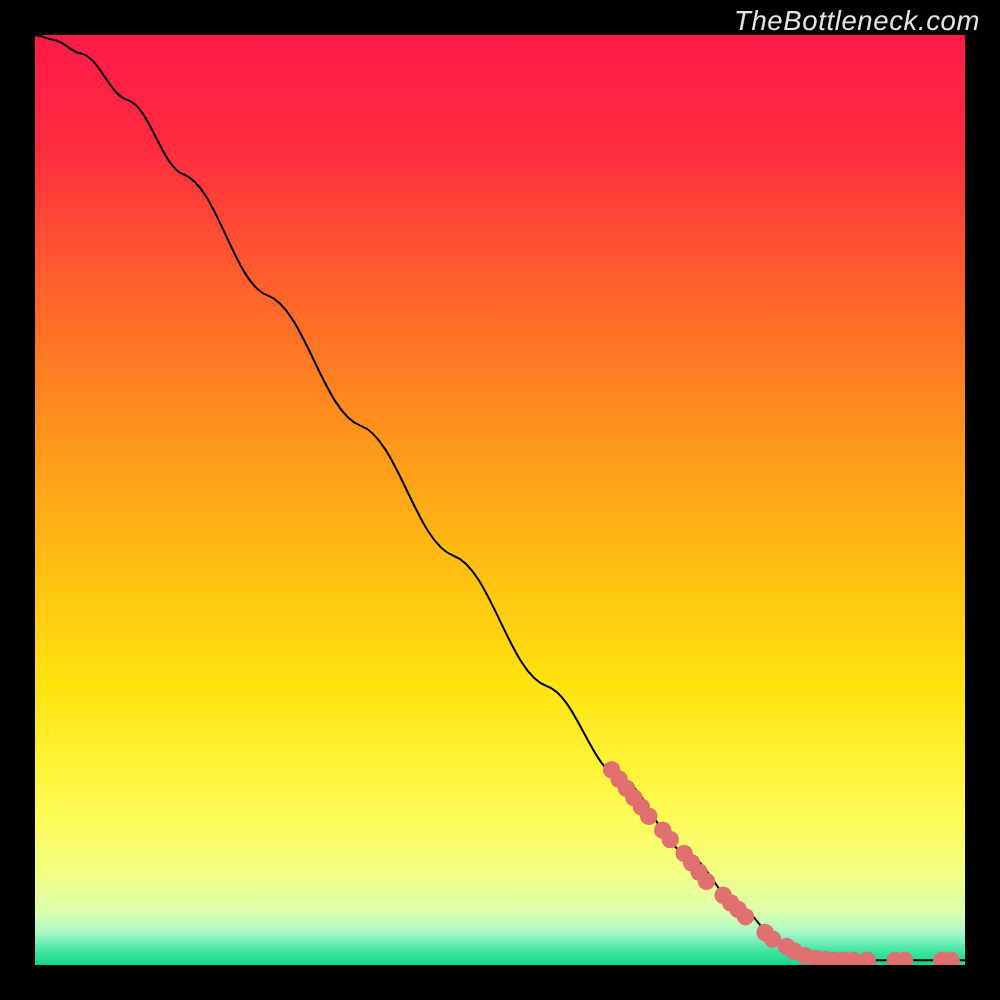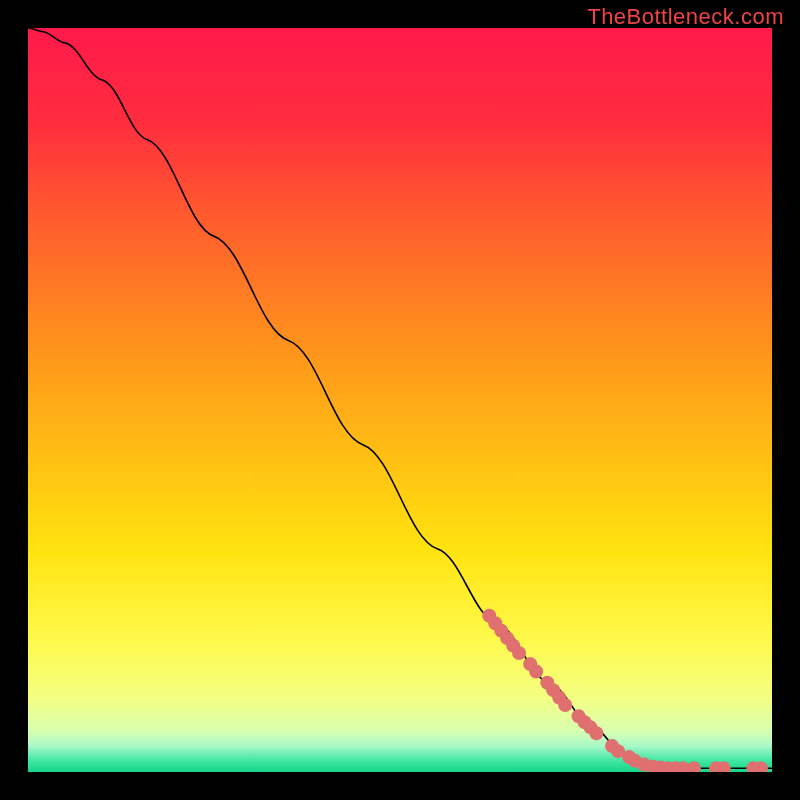--- a/index.html
+++ b/index.html
@@ -8,24 +8,25 @@
     width: 800px;
     height: 800px;
     background: #000;
     position: relative;
     font-family: Arial, sans-serif;
   }
   .watermark {
     position: absolute;
     top: 4px;
     right: 16px;
-    color: #ef4444;
+    color: #e5e5e5;
     font-size: 22px;
     font-weight: 500;
     letter-spacing: 0.5px;
+    font-style: italic;
   }
   .chart-container {
     position: absolute;
     left: 28px;
     top: 28px;
     width: 744px;
     height: 744px;
   }
   svg {
     display: block;

